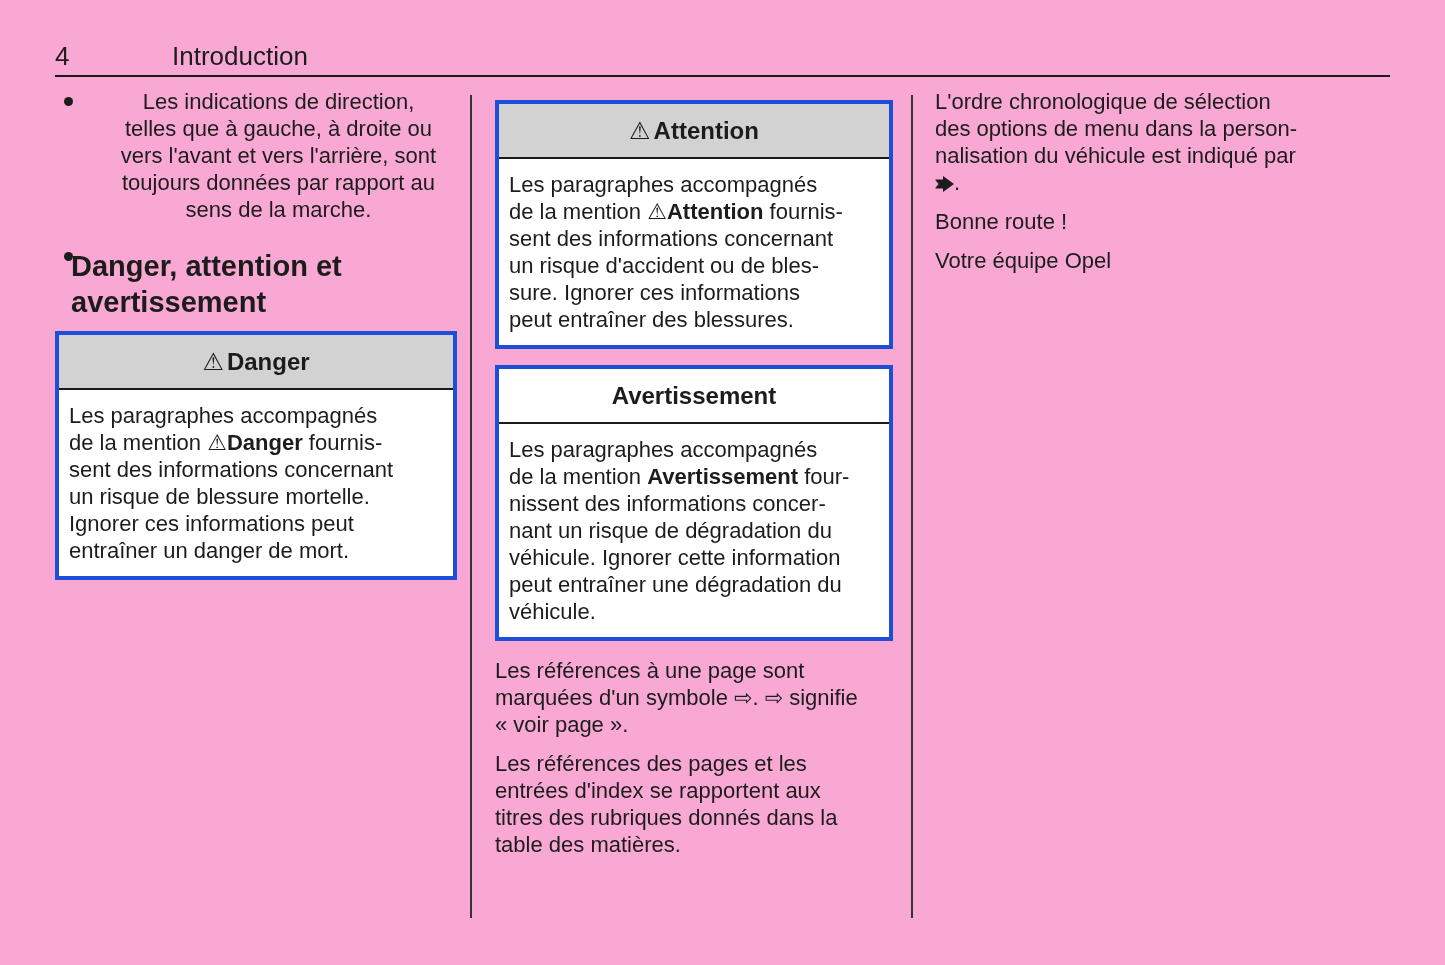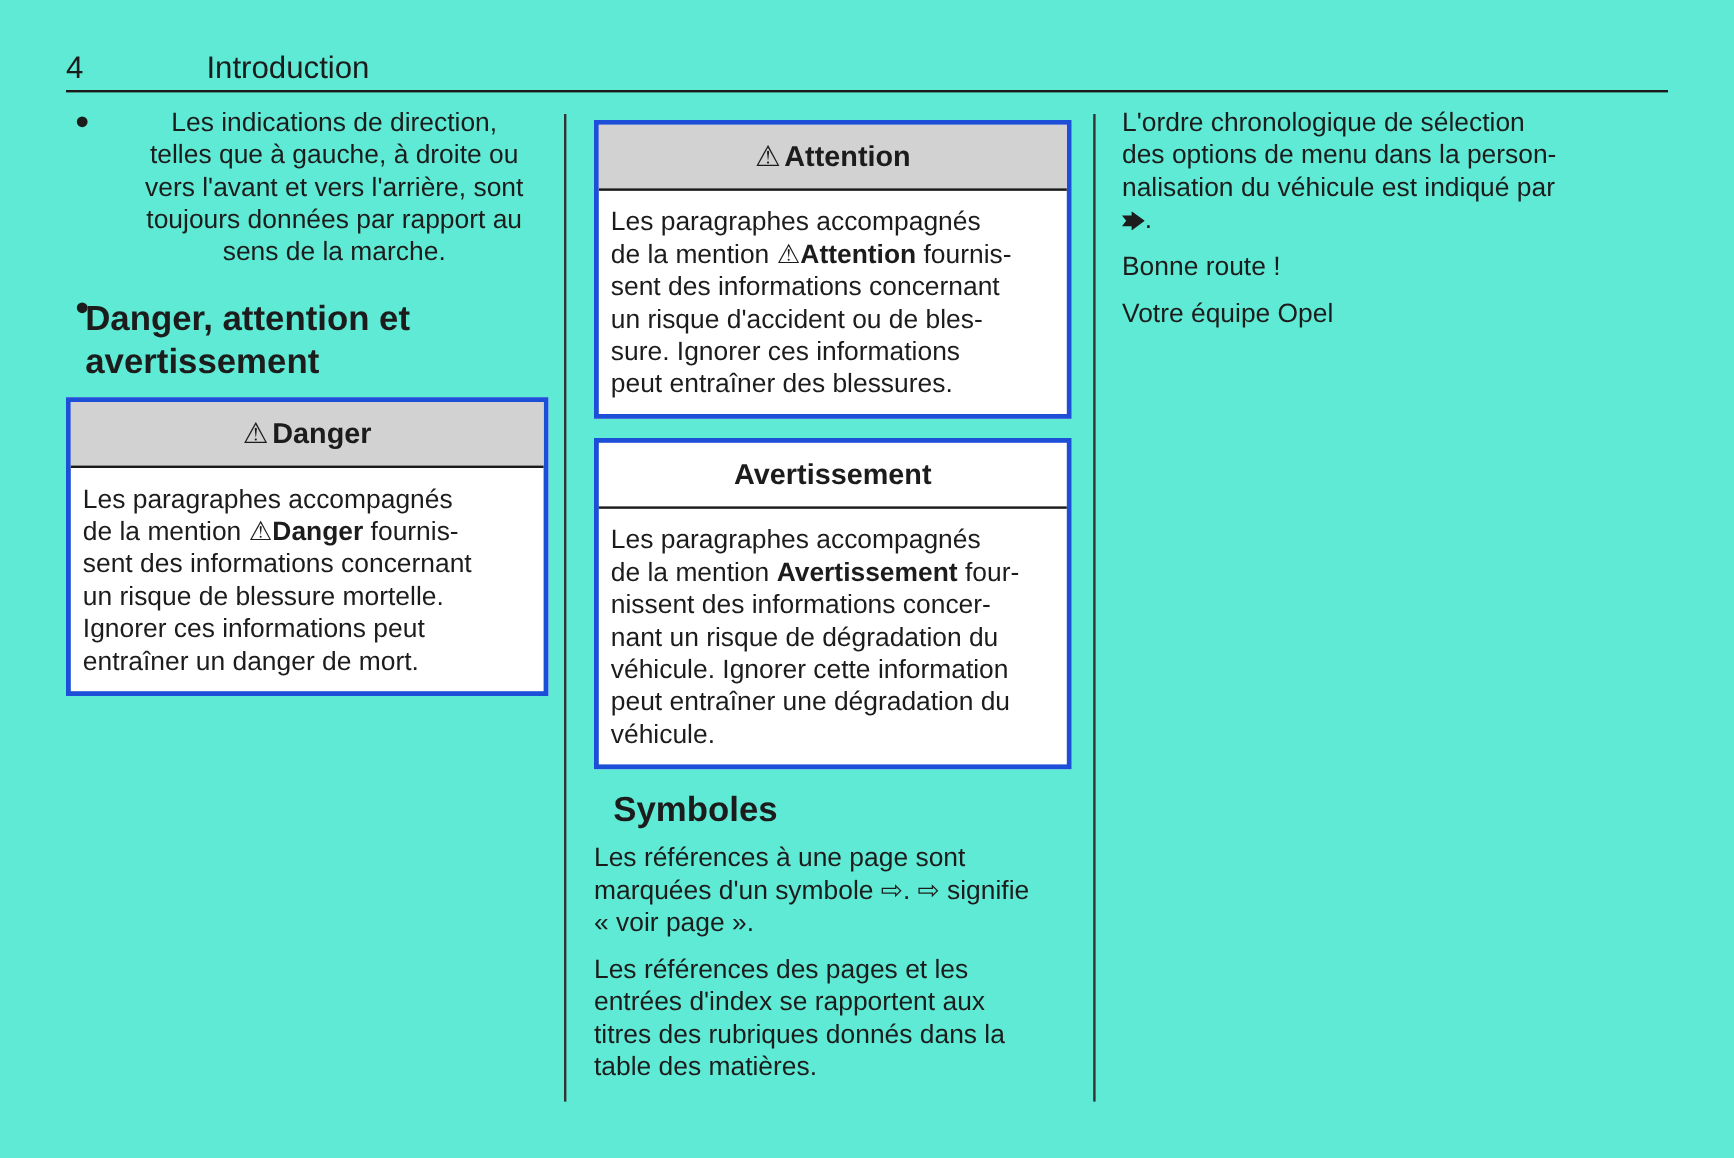--- a/index.html
+++ b/index.html
@@ -1,19 +1,19 @@
 <!DOCTYPE html>
 <html><head>
 <meta charset="utf-8">
 <style>
   html,body{margin:0;padding:0;background:#ffffff;}
   .page{
     position:relative;
     width:1445px;height:965px;
-    background:#5eead4;
+    background:#f9a8d4;
     font-family:"Liberation Sans","DejaVu Sans",sans-serif;
     color:#1c1c1c;
     overflow:hidden;
   }
   
   .hdr{position:absolute;left:55px;top:40px;font-size:26px;line-height:32px;}
   .hdr .page-num{display:inline-block;width:117px;}
   .hdr-rule{position:absolute;left:55px;top:75px;width:1335px;height:2px;background:#1a1a1a;}
   
   .sep{position:absolute;top:95px;width:2px;height:823px;background:#333333;}
@@ -111,21 +111,20 @@
       </div>
       <div class="warn-box-body preline"><span>Les paragraphes accompagnés
 de la mention </span><strong>Avertissement</strong><span> four-
 nissent des informations concer-
 nant un risque de dégradation du
 véhicule. Ignorer cette information
 peut entraîner une dégradation du
 véhicule.</span></div>
     </div>
 
-    <h2>Symboles</h2>
     <p class="preline">Les références à une page sont
 marquées d'un symbole ⇨. ⇨ signifie
 « voir page ».</p>
     <p class="preline">Les références des pages et les
 entrées d'index se rapportent aux
 titres des rubriques donnés dans la
 table des matières.</p>
   </section>
 
   <section class="col col3">

